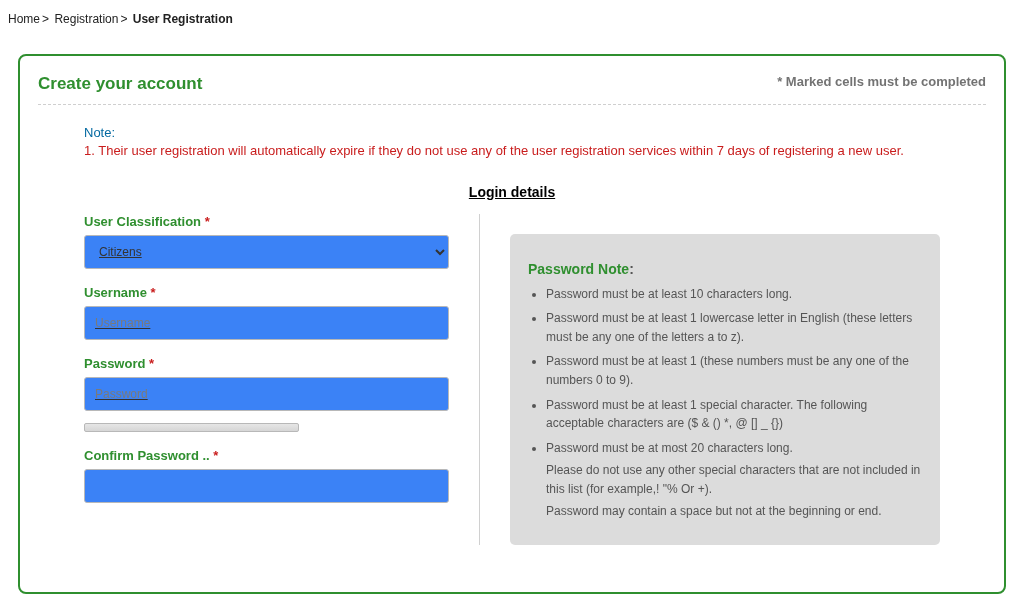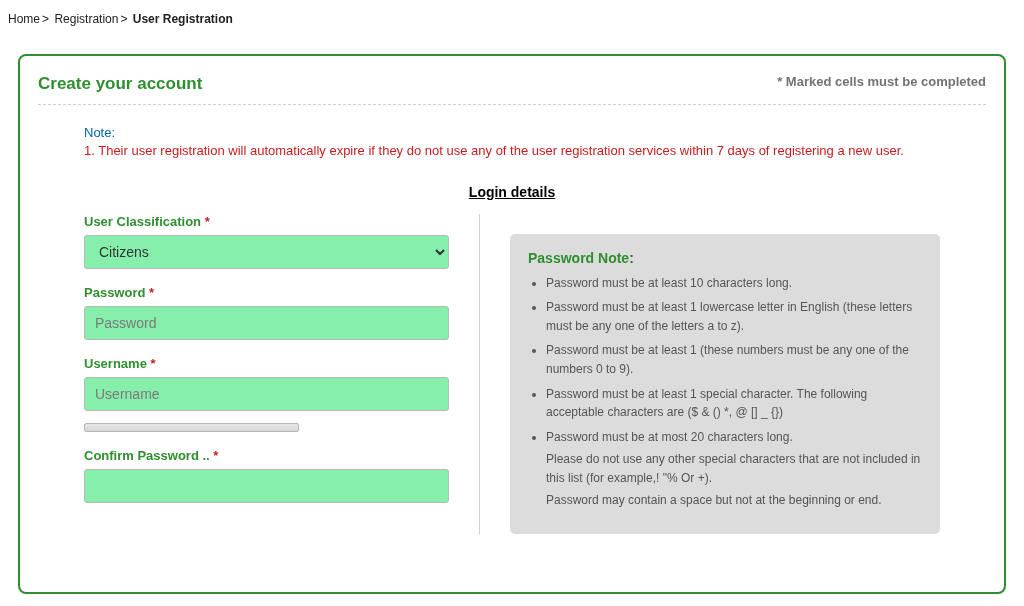--- a/index.html
+++ b/index.html
@@ -95,38 +95,39 @@
     display: block;
     margin-bottom: 6px;
   }
   .field-label .asterisk { color: #c91d1d; }
   select.control, input.control {
     width: 100%;
     height: 34px;
     padding: 6px 10px;
     border: 1px solid #b8b8b8;
     border-radius: 3px;
-    font-size: 14px;
-    background: #86efac;
+    font-size: 12px;
+    background: #3b82f6;
     color: #333;
+    text-decoration: underline;
   }
   input.control::placeholder { color: #7a7a7a; }
   .password-strength {
     width: 215px;
     height: 9px;
     border: 1px solid #b8b8b8;
     background: linear-gradient(#e6e6e6,#d6d6d6);
     border-radius: 2px;
     margin-top: -4px;
     margin-bottom: 16px;
   }
   .password-note-box {
     background: #dcdcdc;
     border-radius: 5px;
-    padding: 16px 18px 18px 18px;
+    padding: 27px 18px 18px 18px;
     color: #555;
     font-size: 12px;
   }
   .password-note-title {
     color: #2F8F2F;
     font-weight: bold;
     font-size: 14px;
     margin-bottom: 8px;
   }
   .password-note-title::after { content: ":"; color: #555; }
@@ -174,30 +175,30 @@
           <label class="field-label">
             <span>User Classification</span> <span class="asterisk">*</span>
           </label>
           <select class="control">
             <option>Citizens</option>
           </select>
         </div>
 
         <div class="field">
           <label class="field-label">
+            <span>Username</span> <span class="asterisk">*</span>
+          </label>
+          <input type="text" class="control" placeholder="Username" style="">
+        </div>
+
+        <div class="field">
+          <label class="field-label">
             <span>Password</span> <span class="asterisk">*</span>
           </label>
           <input type="password" class="control" placeholder="Password" style="">
-        </div>
-
-        <div class="field">
-          <label class="field-label">
-            <span>Username</span> <span class="asterisk">*</span>
-          </label>
-          <input type="text" class="control" placeholder="Username" style="">
         </div>
 
         <div class="password-strength"></div>
 
         <div class="field">
           <label class="field-label">
             <span>Confirm Password ..</span> <span class="asterisk">*</span>
           </label>
           <input type="password" class="control" style="">
         </div>

